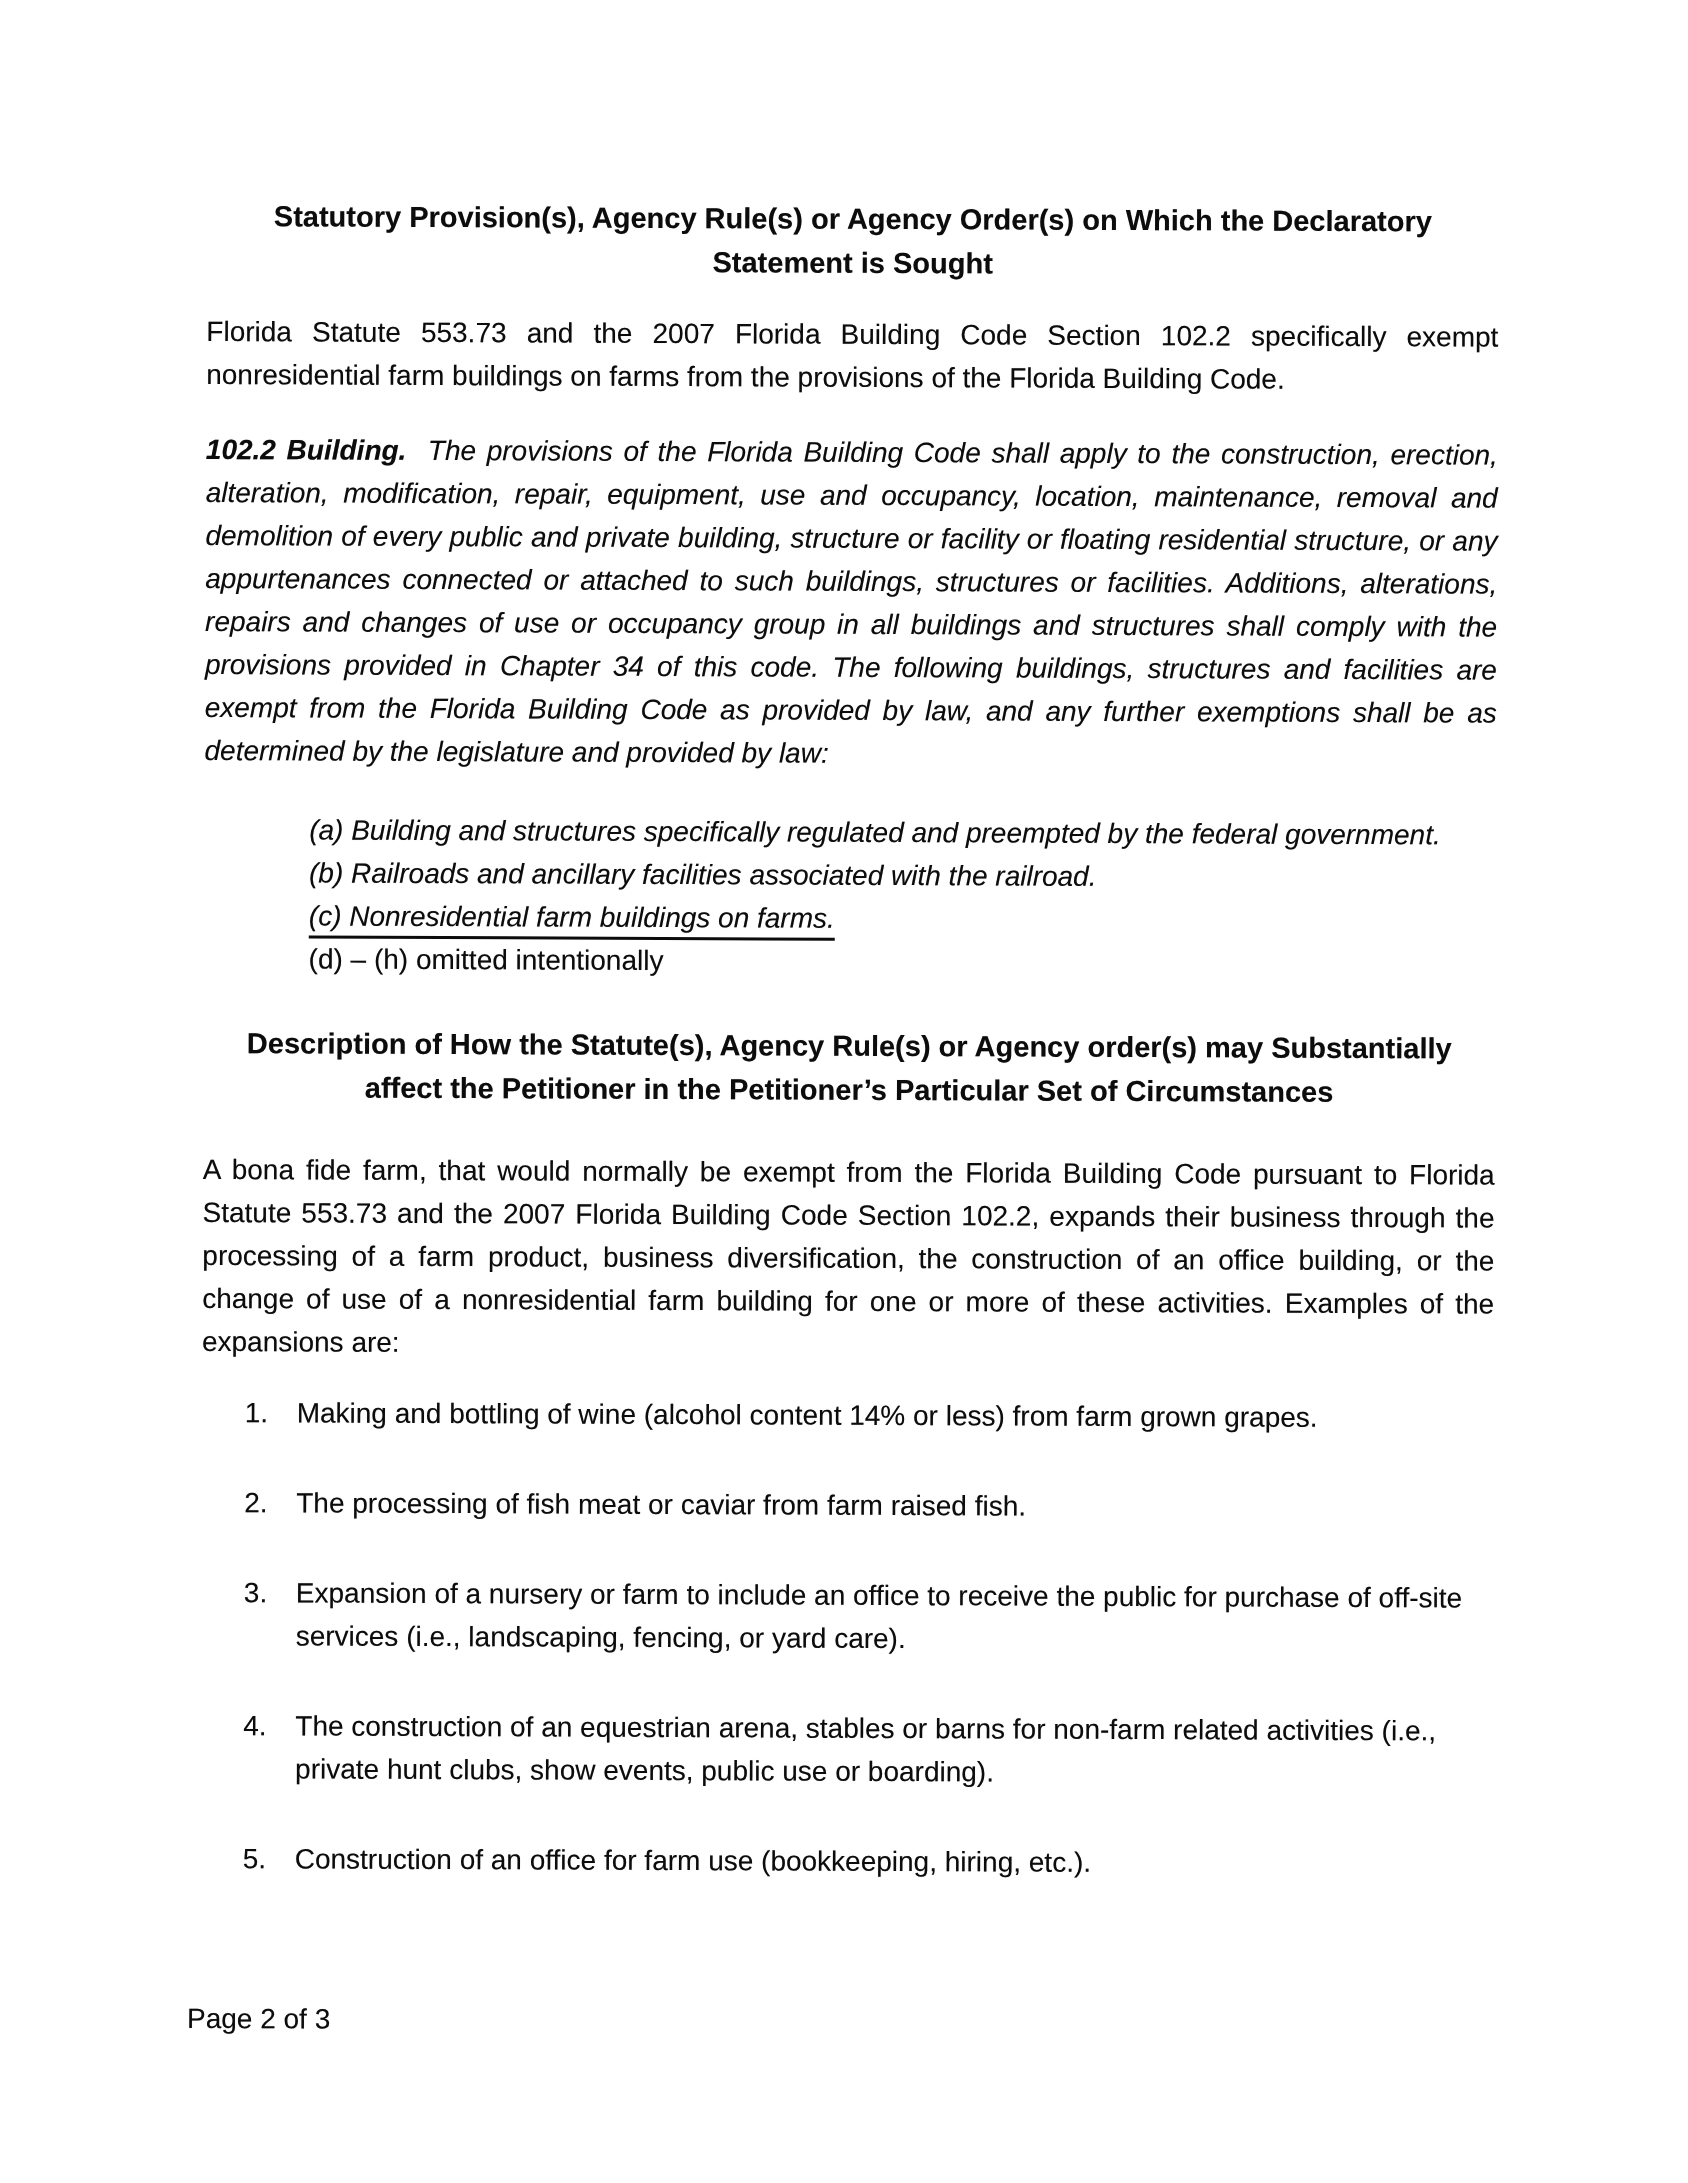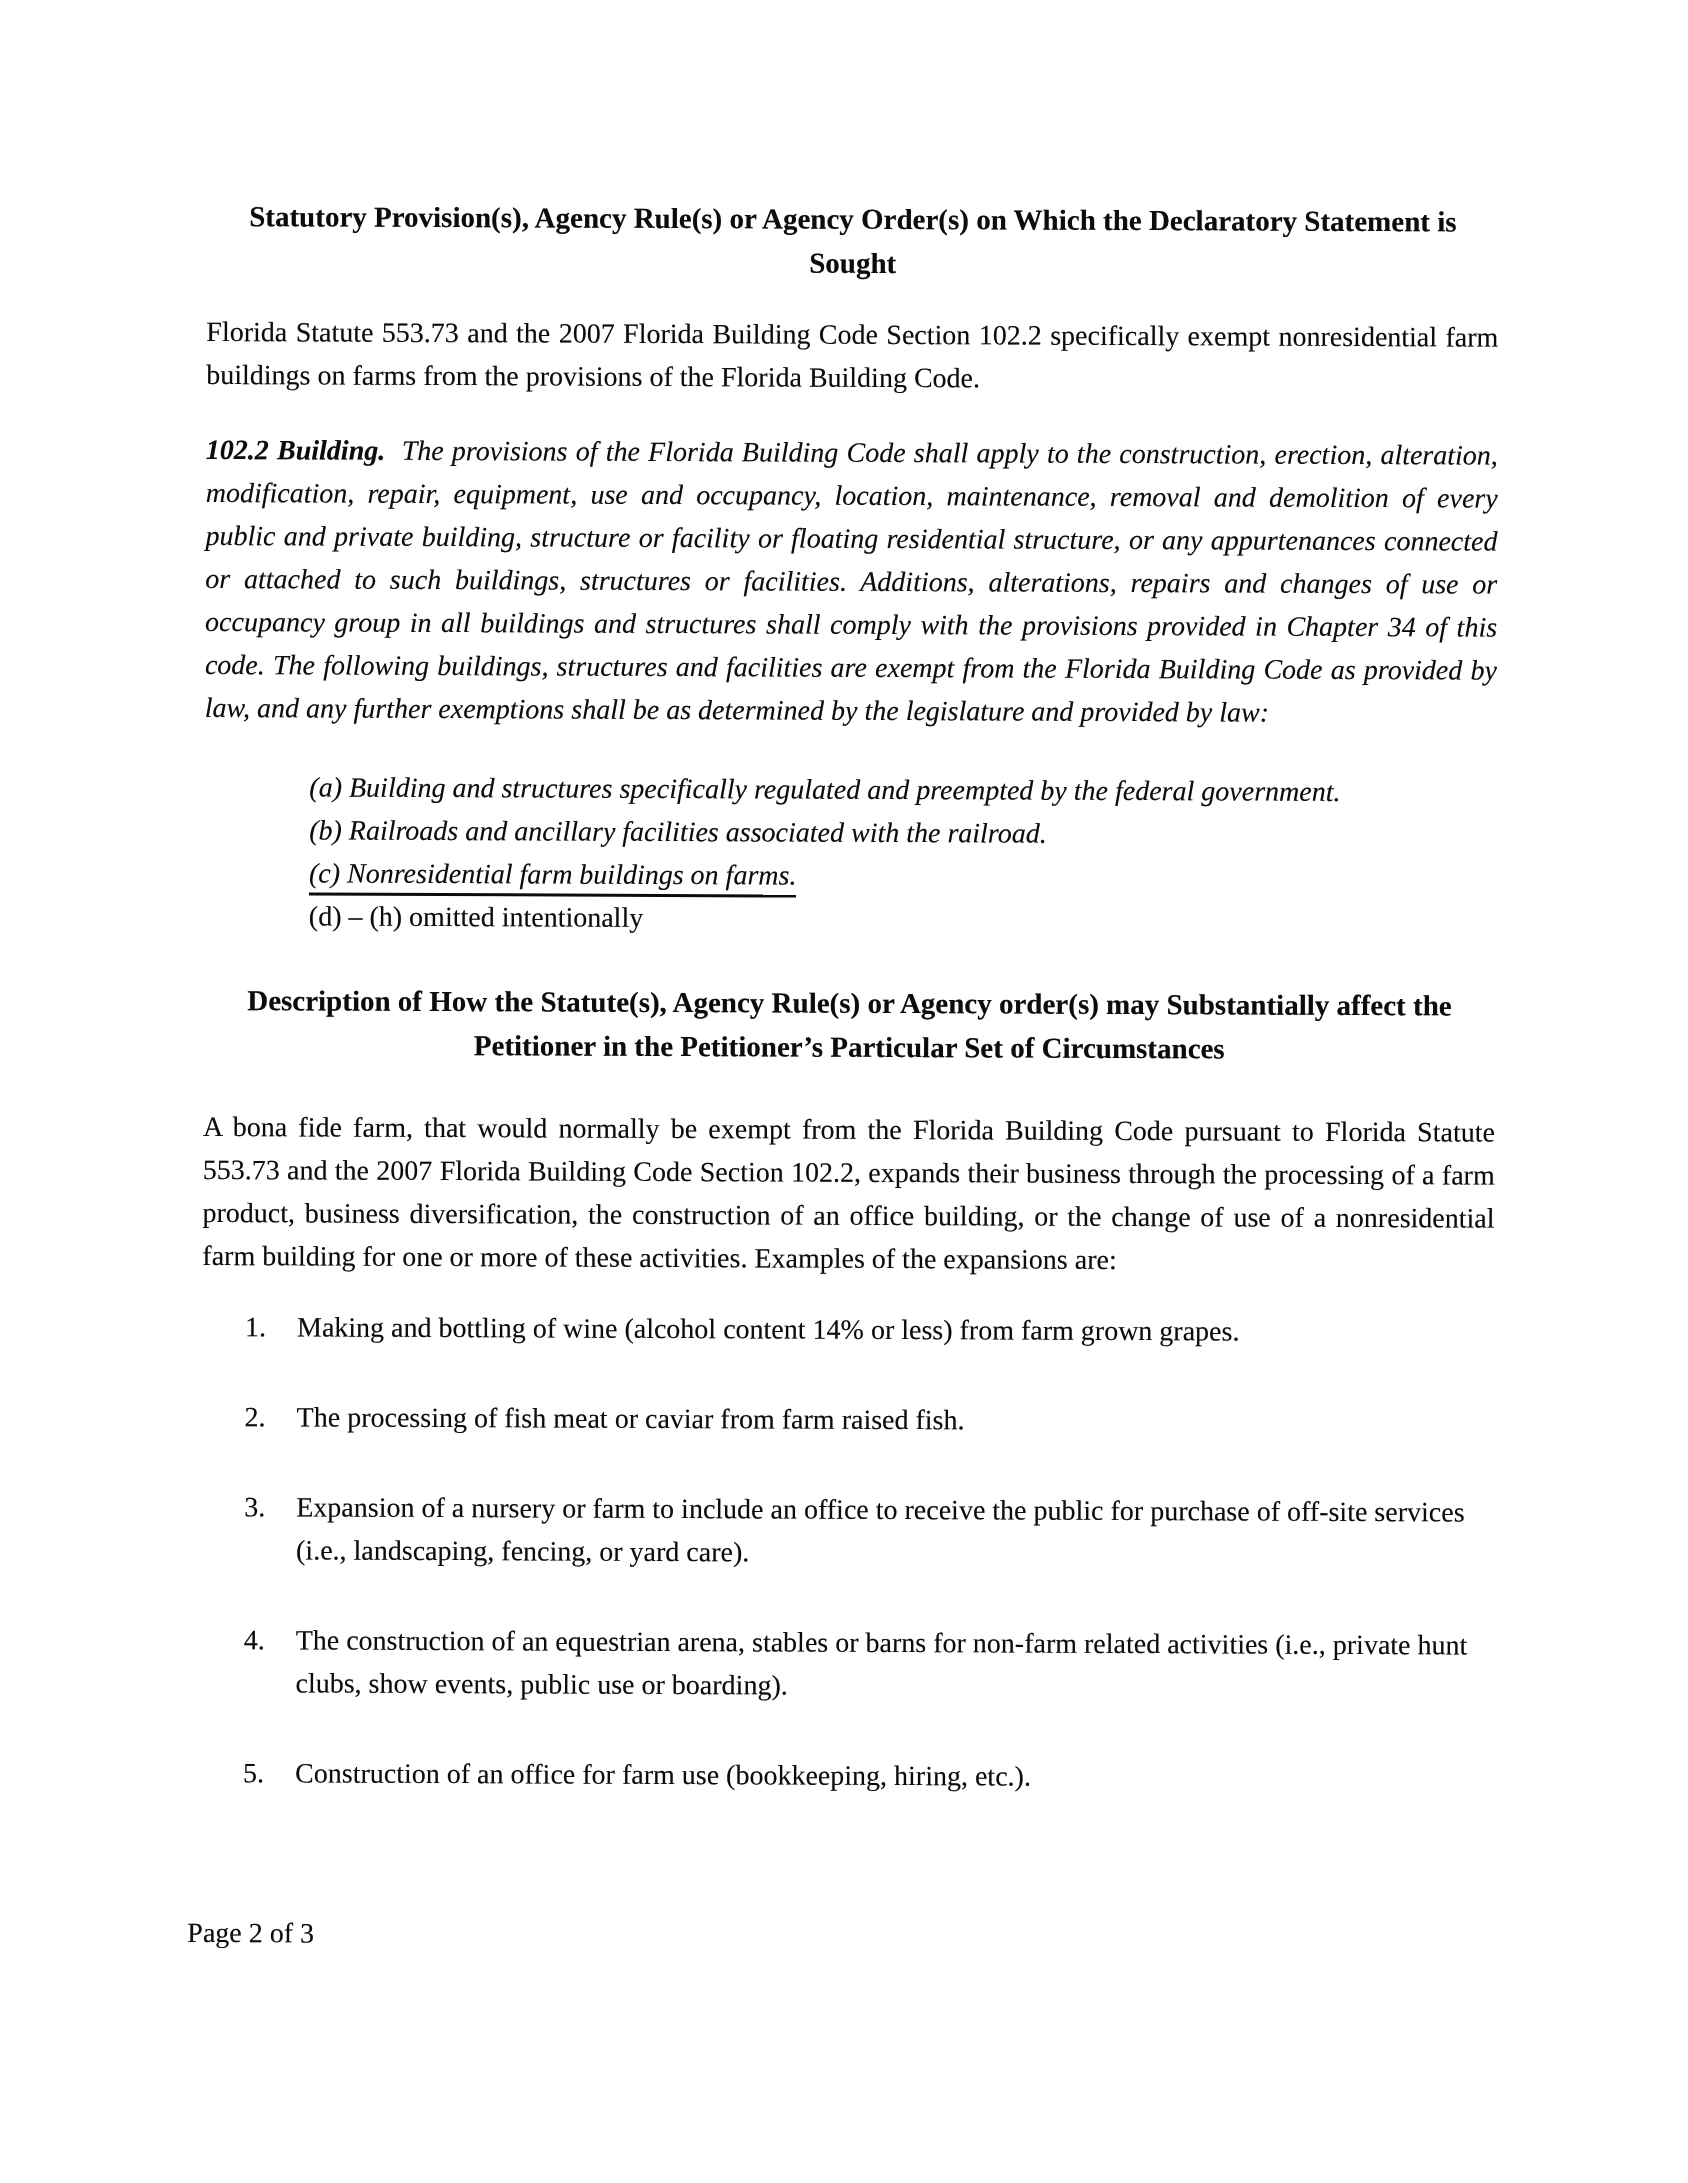--- a/index.html
+++ b/index.html
@@ -6,21 +6,21 @@
     margin: 0;
     padding: 0;
     background: #ffffff;
   }
   .page {
     position: relative;
     width: 1689px;
     height: 2160px;
     background: #ffffff;
     overflow: hidden;
-    font-family: Liberation Serif, serif;
+    font-family: Liberation Sans, sans-serif;
     color: #0c0c0c;
   }
   .content {
     position: absolute;
     left: 207px;
     top: 194px;
     width: 1292px;
     transform: rotate(0.25deg);
     transform-origin: 0 0;
     text-shadow: 0 0 0.7px rgba(10,10,10,0.4);

